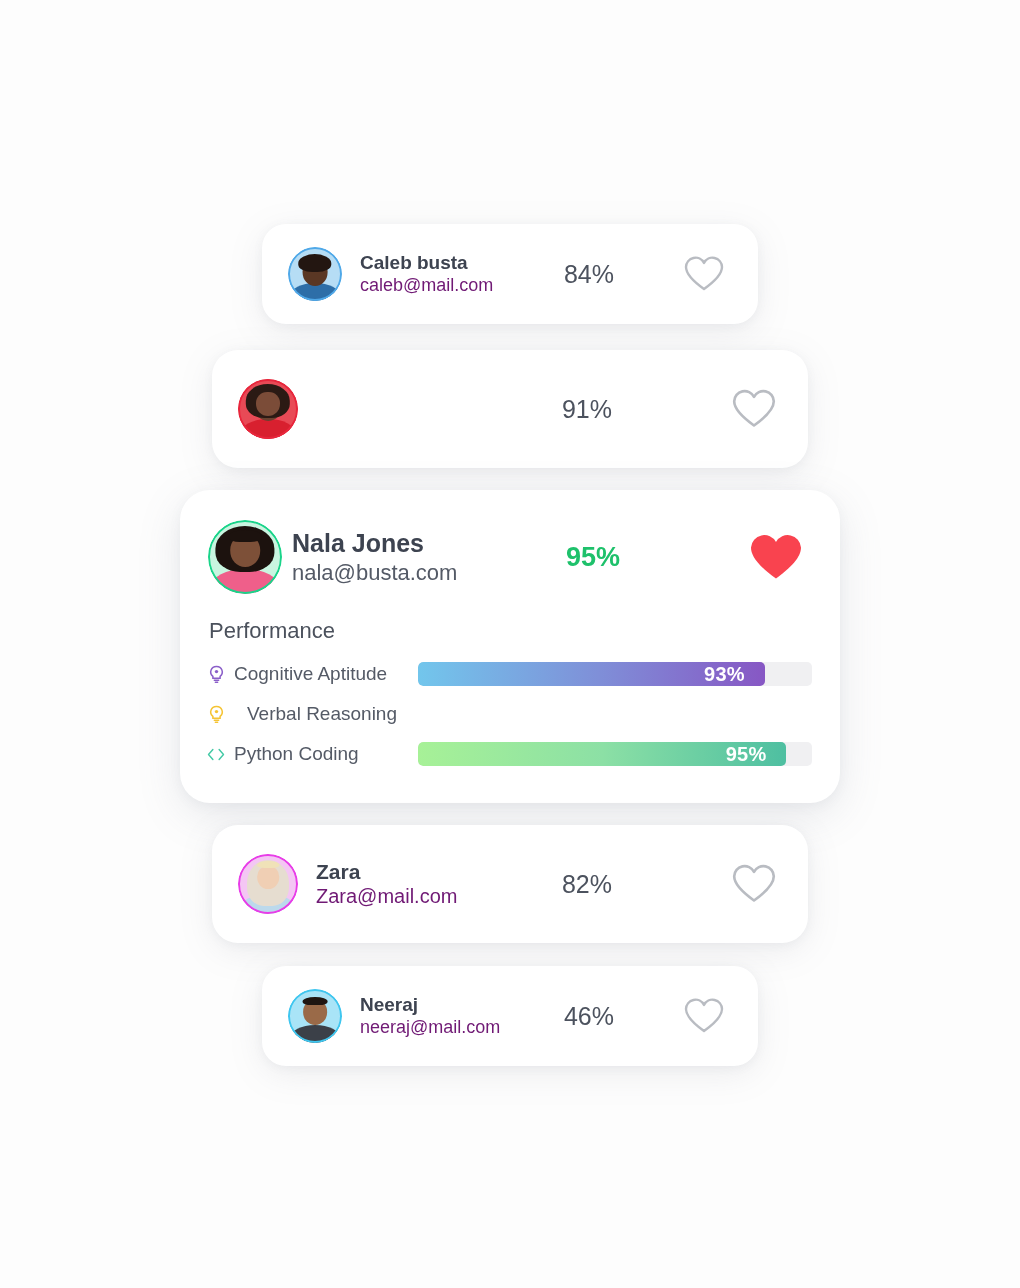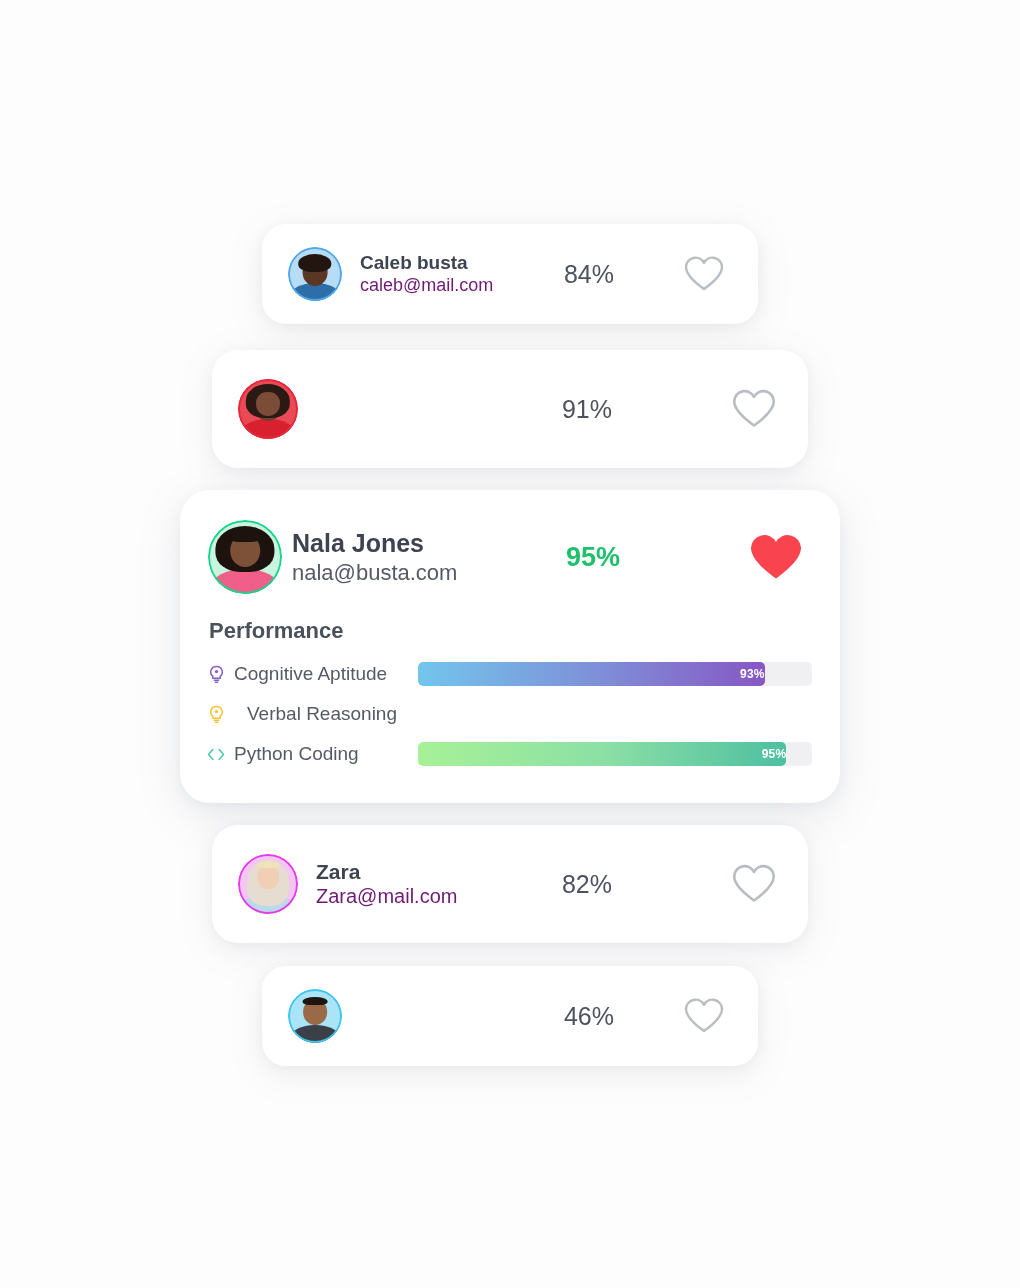--- a/index.html
+++ b/index.html
@@ -181,21 +181,21 @@
   .feat-score {
     color: #1ec16b;
     font-size: 27px;
     font-weight: bold;
     white-space: nowrap;
   }
 
   .perf-title {
     color: #4b515c;
     font-size: 22px;
-    font-weight: bold;
+    font-weight: normal;
     padding: 24px 4px 0 29px;
   }
 
   .perf-list {
     padding: 10px 0 0 0;
   }
   .perf-row {
     display: flex;
     align-items: center;
     height: 40px;
@@ -235,23 +235,23 @@
   .fill {
     position: absolute;
     left: 0; top: 0; bottom: 0;
     border-radius: 5px;
     display: flex;
     align-items: center;
     justify-content: flex-end;
   }
   .fill-val {
     color: #ffffff;
-    font-size: 12px;
+    font-size: 20px;
     font-weight: bold;
-    padding-right: 0;
+    padding-right: 20px;
     letter-spacing: 0.2px;
   }
 </style>
 </head>
 <body>
 
 <div class="stage">
 
   <div class="card small" id="card-caleb">
     <div class="row-inner">
@@ -413,20 +413,24 @@
     <div class="row-inner">
       <div class="avatar sm">
         <div class="photo">
           <div class="ph-bg" style="background:#a9e4f7"></div>
           <div class="ph-body" style="background:#3b4048"></div>
           <div class="ph-face" style="background:#9a6a48; top:20%; width:44%; height:46%"></div>
           <div class="ph-hairfront" style="background:#1f1611; top:14%; width:46%; height:16%"></div>
         </div>
         <div class="ring" style="border-color:#3fc6ef"></div>
       </div>
+      <div class="name-block">
+        <div class="p-name">Neeraj</div>
+        <div class="p-mail">neeraj@mail.com</div>
+      </div>
       <div class="spacer"></div>
       <div class="score" style="margin-right:66px">46%</div>
       <div class="heart">
         <svg width="40" height="36" viewBox="0 0 40 36">
           <path d="M20 33 C 6 23, 2 16, 2 11 A 9.5 9.5 0 0 1 20 7 A 9.5 9.5 0 0 1 38 11 C 38 16, 34 23, 20 33 Z" fill="none" stroke="#b9bcc2" stroke-width="2.4" stroke-linejoin="round"></path>
         </svg>
       </div>
     </div>
   </div>
 

